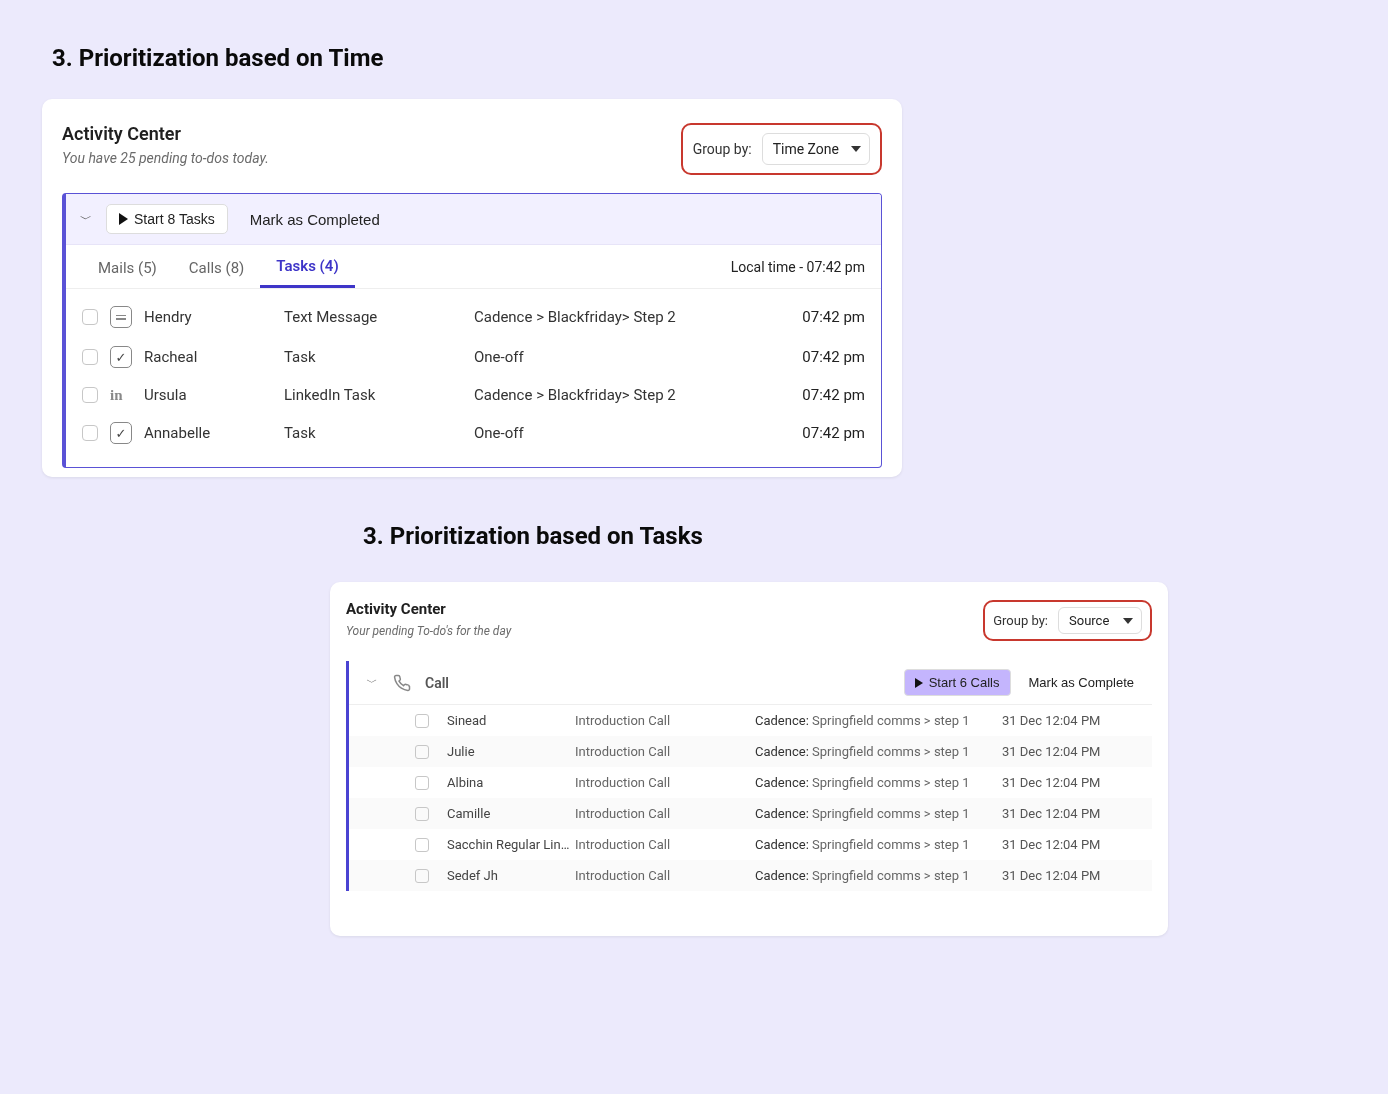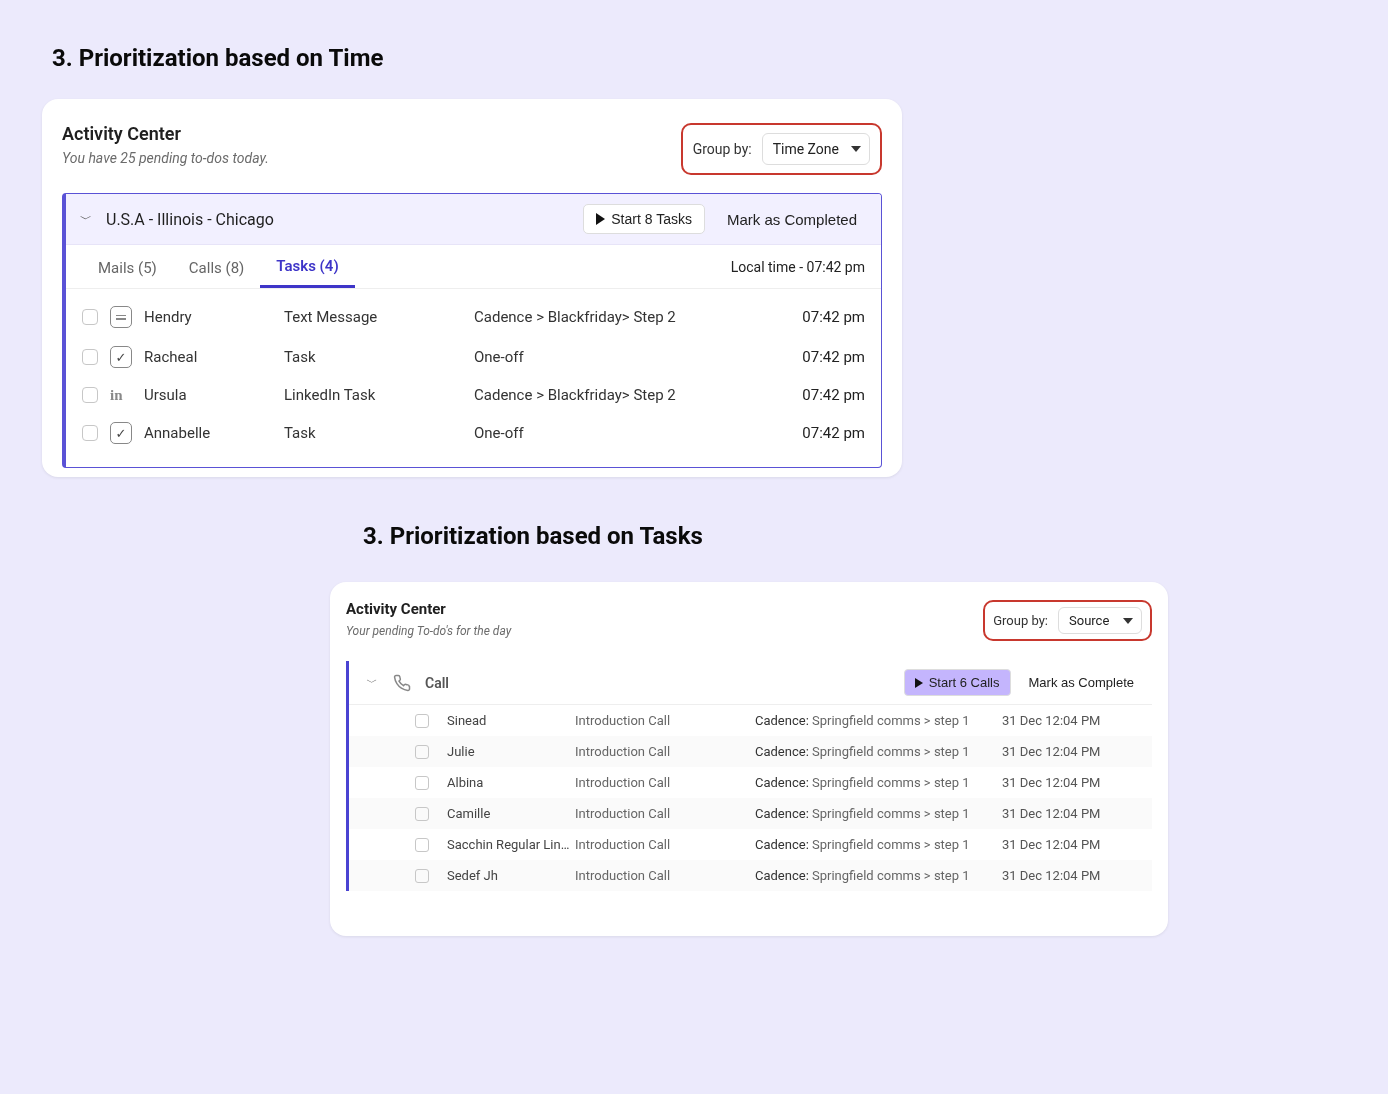--- a/index.html
+++ b/index.html
@@ -14,21 +14,21 @@
   .heading {
     font-size: 24px;
     font-weight: 700;
     color: #0a0a0a;
   }
   .h2 { position: absolute; top: 44px; left: 52px; }
   .h3 { position: absolute; top: 522px; left: 363px; }
 
   .card {
     background: #fff;
-    border-radius: 16px;
+    border-radius: 10px;
     box-shadow: 0 1px 3px rgba(0,0,0,0.08);
     position: absolute;
   }
   .card1 { top: 99px; left: 42px; width: 860px; height: 378px; padding: 24px 20px 10px 20px; }
   .card2 { top: 582px; left: 330px; width: 838px; height: 354px; padding: 18px 16px 0 16px; }
 
   .card-head { display: flex; justify-content: space-between; align-items: flex-start; }
   .title-block .title { font-size: 18px; font-weight: 600; color: #202020; }
   .title-block .sub { font-size: 14px; color: #6b6b6b; font-style: italic; margin-top: 6px; }
 
@@ -169,21 +169,20 @@
       <div class="select">
         <span>Time Zone</span>
         <span class="chev"></span>
       </div>
     </div>
   </div>
 
   <div class="panel1">
     <div class="group-header">
       <span class="chev-icon">﹀</span>
-      <span class="group-name">U.S.A - Illinois - Chicago</span>
       <button class="btn">
         <span class="play"></span>
         <span>Start 8 Tasks</span>
       </button>
       <button class="btn flat" style="margin-left:14px">Mark as Completed</button>
     </div>
 
     <div class="tabs-row">
       <div class="tab">Mails (5)</div>
       <div class="tab">Calls (8)</div>

